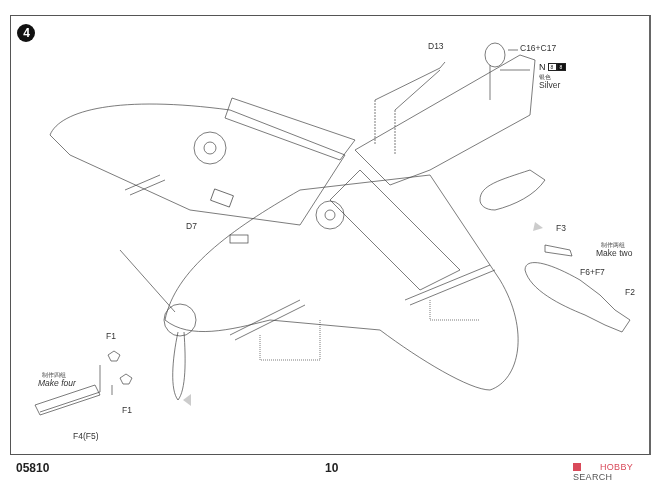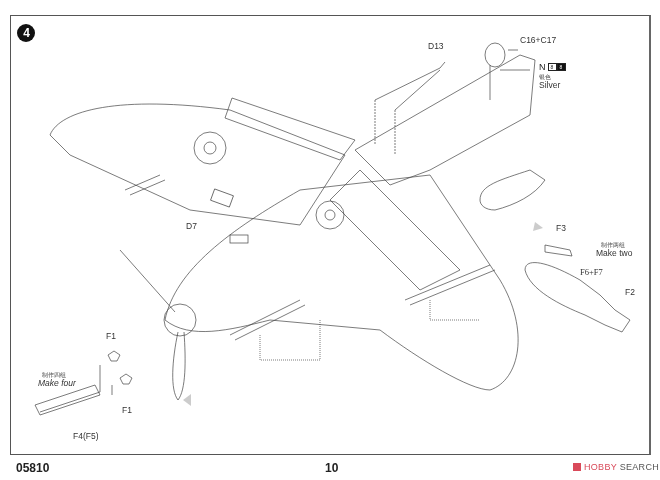--- a/index.html
+++ b/index.html
@@ -7,21 +7,21 @@
   .frame{position:absolute;left:10px;top:15px;width:641px;height:440px;border:1px solid #555;box-sizing:border-box;border-right:2px solid #666;}
   .step{position:absolute;left:17px;top:24px;width:18px;height:18px;border-radius:50%;background:#111;color:#fff;font-weight:bold;font-size:12px;line-height:18px;text-align:center;letter-spacing:-1px;}
   .lbl{position:absolute;font-size:8.5px;color:#333;white-space:nowrap;}
   .small{position:absolute;font-size:6px;color:#444;white-space:nowrap;}
   .foot{position:absolute;font-weight:bold;font-size:12px;color:#222;}
   .paint{position:absolute;left:539px;top:62px;display:flex;align-items:center;font-size:9px;}
   .chip{display:inline-block;width:9px;height:8px;border:1px solid #222;box-sizing:border-box;font-size:5px;line-height:7px;text-align:center;}
   .chip.w{background:#fff;margin-left:2px;}
   .chip.b{background:#111;color:#fff;}
   .hs{position:absolute;left:573px;top:462px;font-size:9px;color:#555;letter-spacing:0.3px;}
-  .hs .red{color:#d94a5a;}
+  .hs .red{color:#d94a5a;margin-left:16px;}
   .hs .logo{display:inline-block;width:8px;height:8px;background:#d94a5a;margin-right:3px;vertical-align:-1px;}
   svg{position:absolute;left:0;top:0;}
 </style>
 </head>
 <body>
 
 <div class="frame"></div>
 <div class="step">4</div>
 
 <svg width="660" height="480" fill="none" stroke="#444" stroke-width="0.7">
@@ -69,33 +69,33 @@
   <path d="M40,412 L100,392"></path>
   <path d="M108,355 l6,-4 l6,4 l-3,6 l-6,0 Z"></path>
   <path d="M120,378 l6,-4 l6,4 l-3,6 l-6,0 Z"></path>
   <path d="M100,365 L100,392 M112,385 L112,395"></path>
 
   <path d="M183,400 l8,-6 l0,12 Z" fill="#ccc" stroke="none"></path>
   <path d="M535,222 l8,6 l-10,3 Z" fill="#ccc" stroke="none"></path>
 </svg>
 
 <span class="lbl" style="left:428px;top:41px;">D13</span>
-<span class="lbl" style="left:520px;top:35px;">C16+C17</span>
+<span class="lbl" style="left:520px;top:43px;">C16+C17</span>
 <div class="paint">
   <span>N</span>
   <span class="chip w">8</span>
   <span class="chip b">8</span>
 </div>
 <span class="small" style="left:539px;top:73px;">银色</span>
 <span class="lbl" style="left:539px;top:80px;">Silver</span>
 <span class="lbl" style="left:186px;top:221px;">D7</span>
 <span class="lbl" style="left:556px;top:223px;">F3</span>
 <span class="small" style="left:601px;top:241px;">制作两组</span>
 <span class="lbl" style="left:596px;top:248px;">Make two</span>
-<span class="lbl" style="left:580px;top:267px;font-family:Liberation Serif, serif;">F6+F7</span>
+<span class="lbl" style="left:580px;top:267px;">F6+F7</span>
 <span class="lbl" style="left:625px;top:287px;">F2</span>
 <span class="lbl" style="left:106px;top:331px;">F1</span>
 <span class="small" style="left:42px;top:371px;">制作四组</span>
 <span class="lbl" style="left:38px;top:378px;font-style:italic;">Make four</span>
 <span class="lbl" style="left:122px;top:405px;">F1</span>
 <span class="lbl" style="left:73px;top:431px;">F4(F5)</span>
 
 <span class="foot" style="left:16px;top:461px;">05810</span>
 <span class="foot" style="left:325px;top:461px;">10</span>
 <div class="hs">

